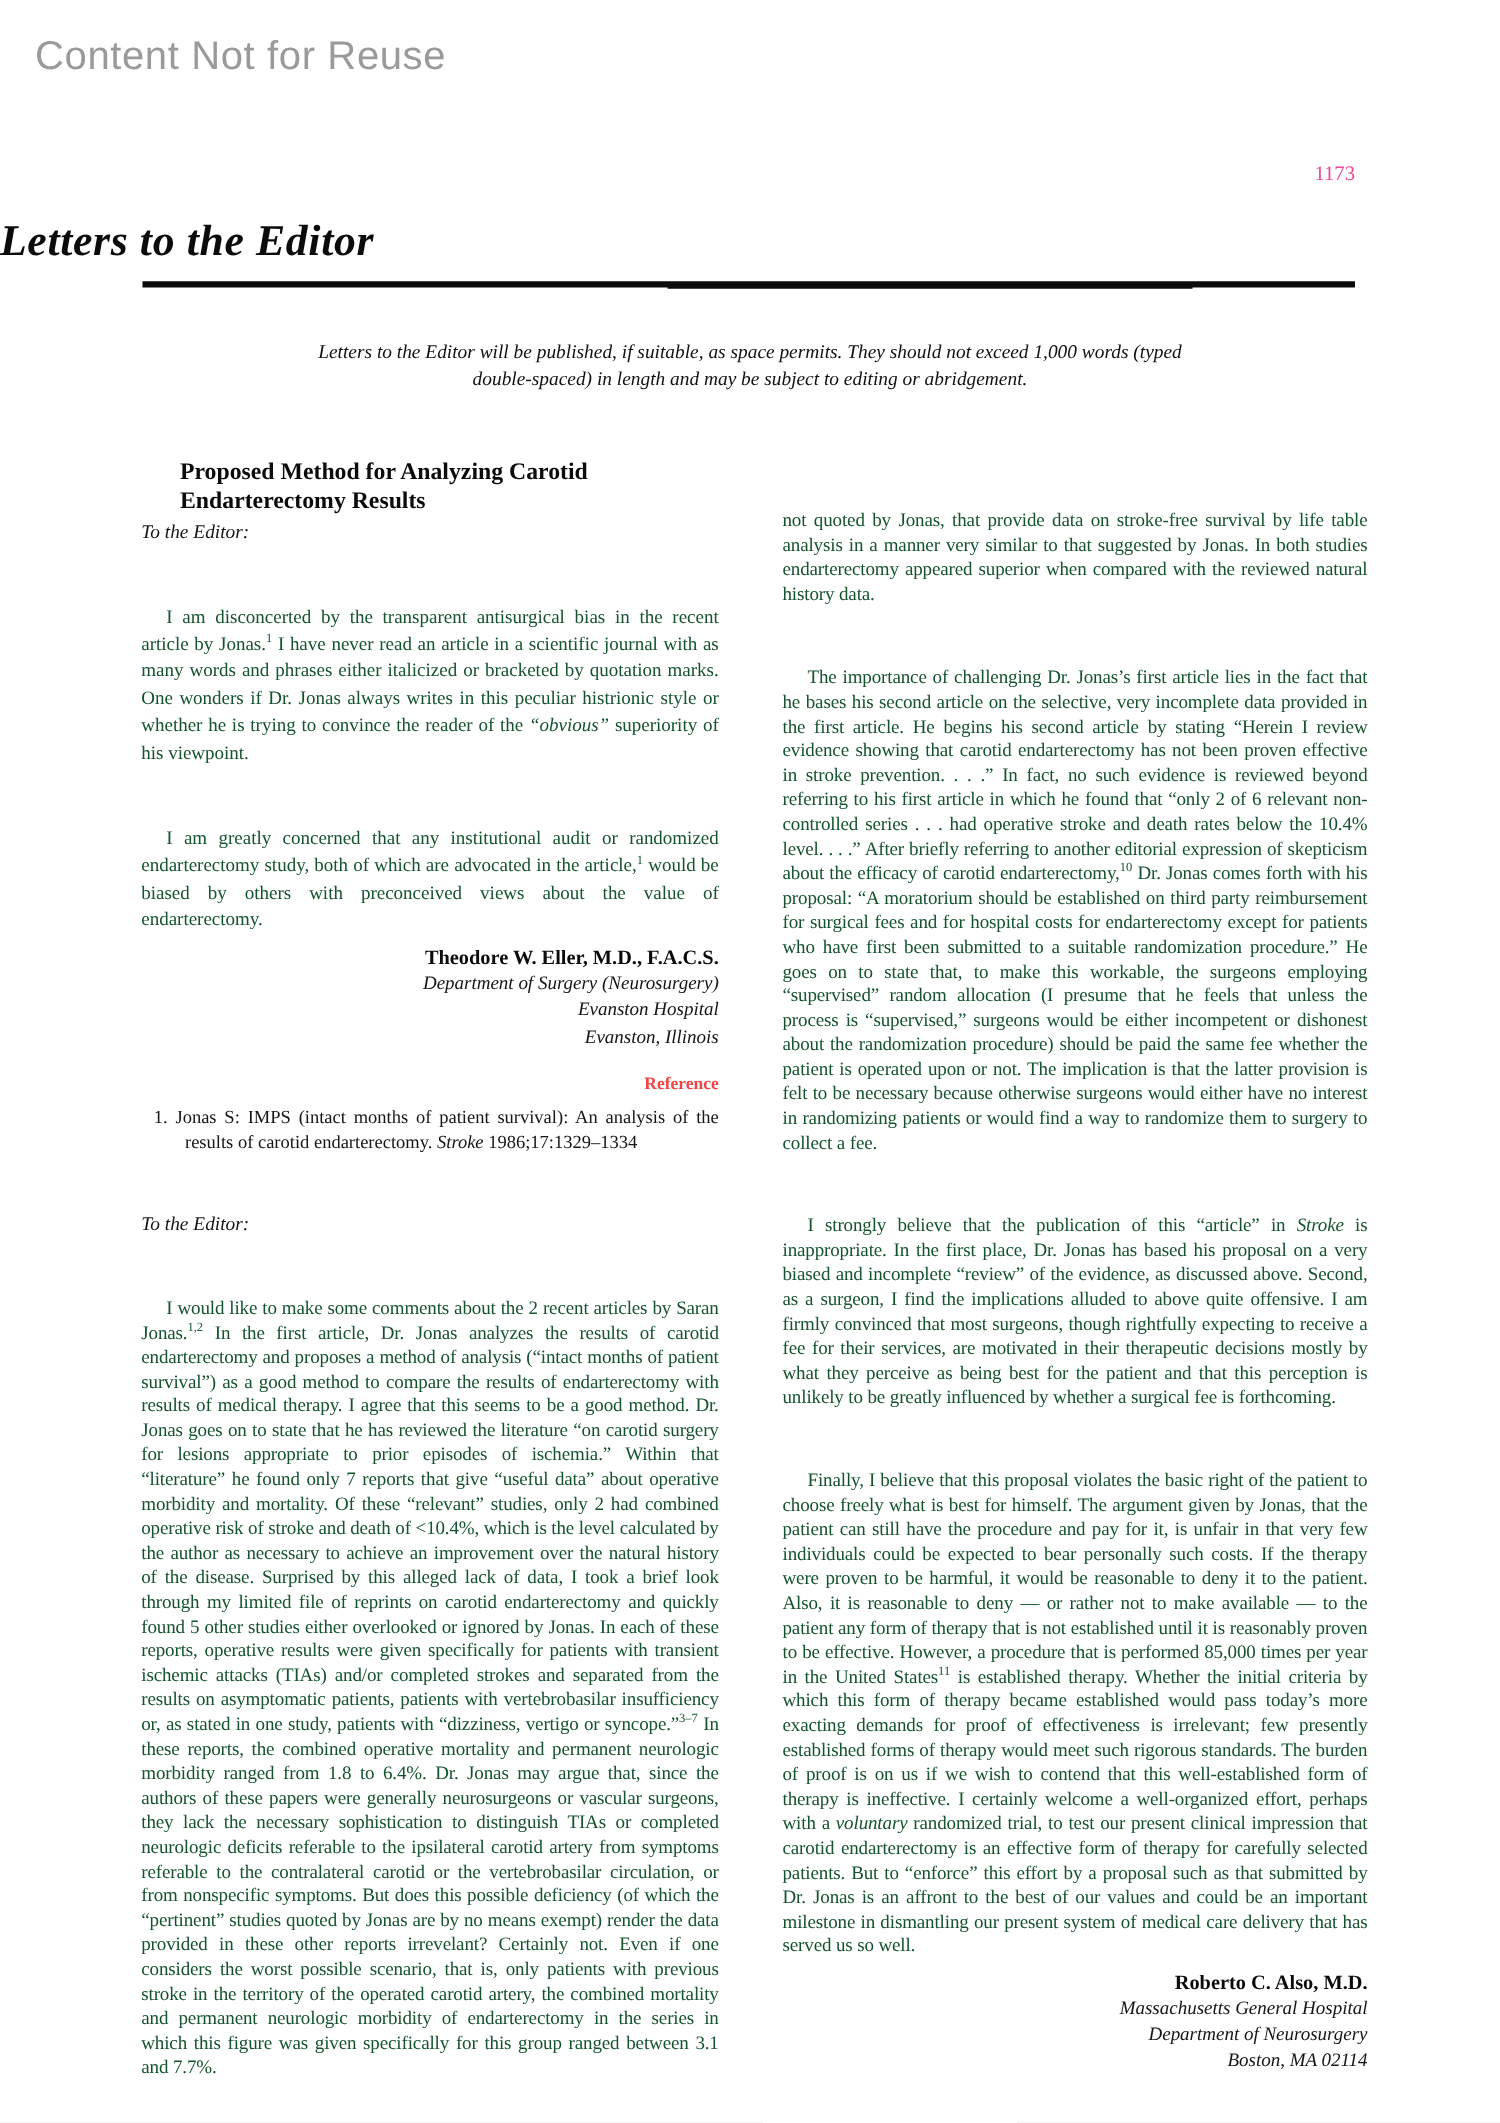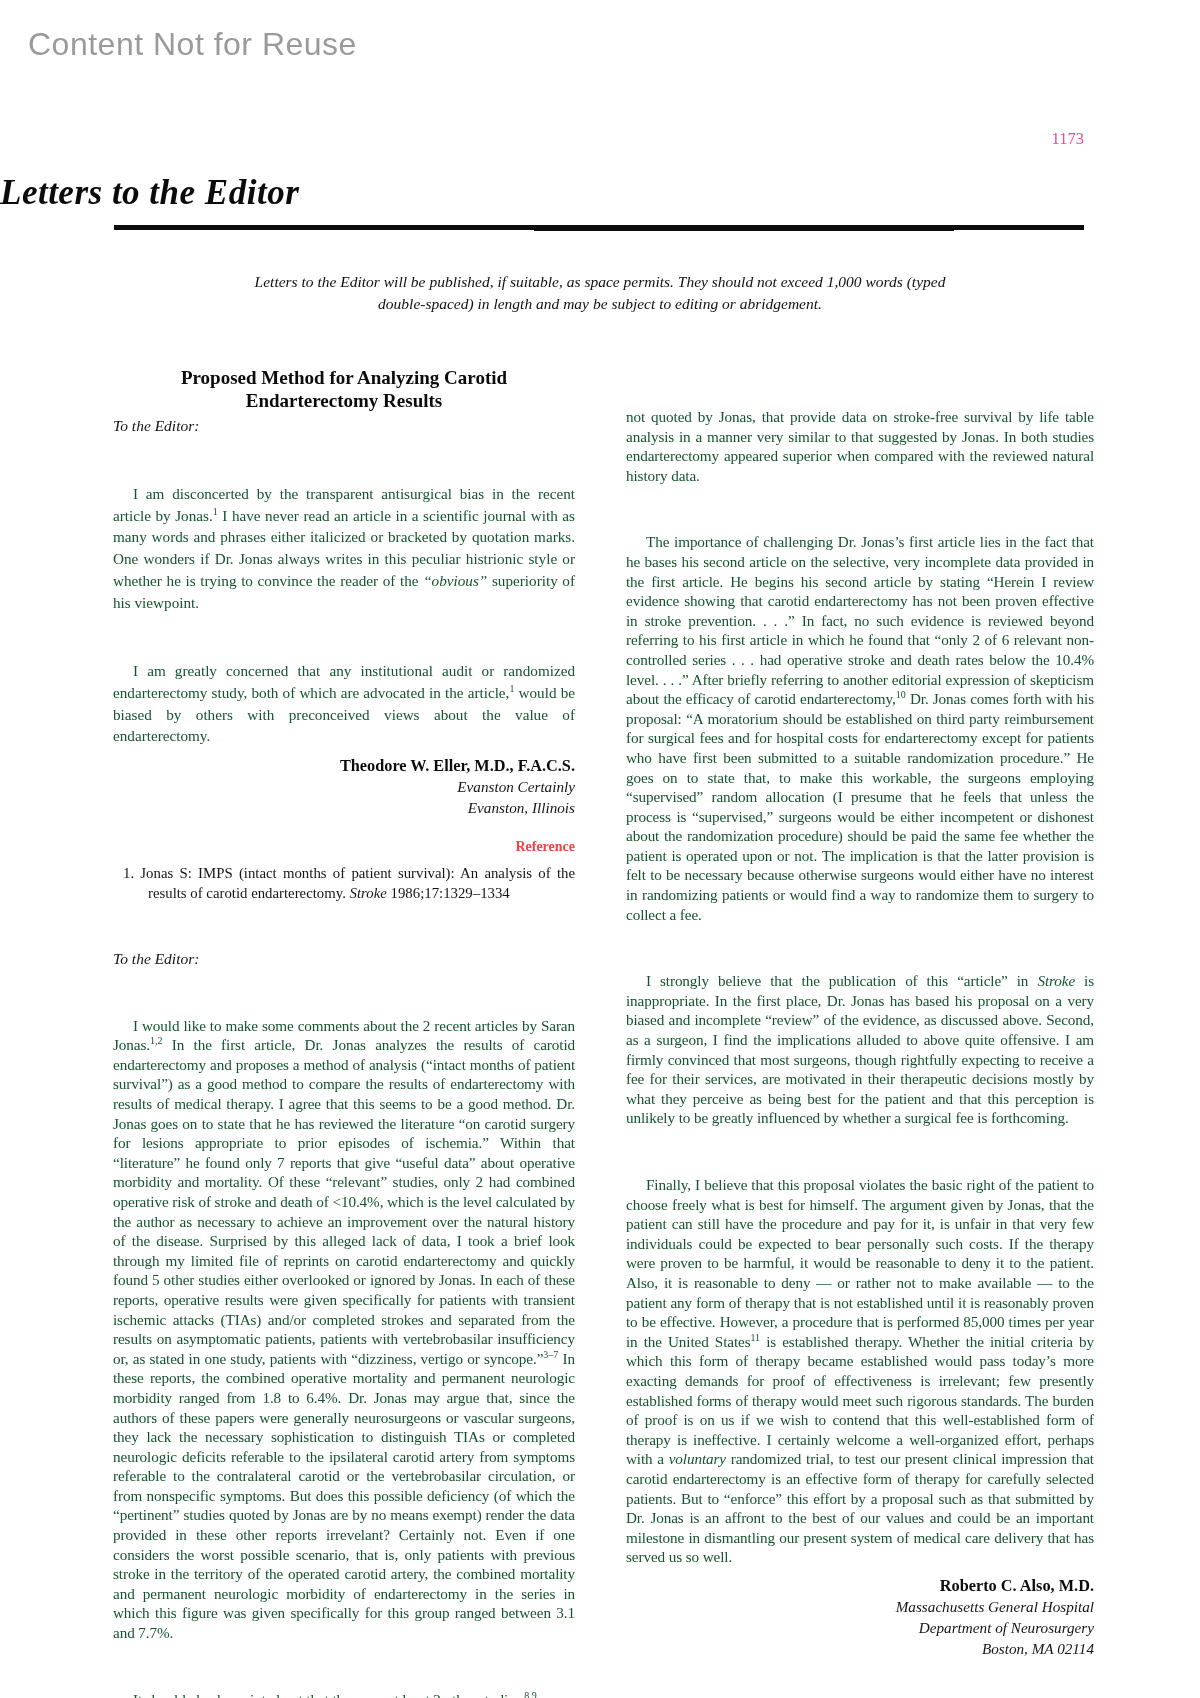--- a/index.html
+++ b/index.html
@@ -39,21 +39,21 @@
   }
   .columns {
     position:absolute; top:360px; left:113px; width:981px;
     display:flex; gap:51px;
   }
   .col-left  { width:462px; }
   .col-right { width:468px; }
 
   .letter-heading {
     font-weight:700; font-size:19px; line-height:23px;
-    text-align:center; margin:6px auto 0; max-width:400px; color:#0b0b0b;
+    margin:6px auto 0; max-width:400px; color:#0b0b0b;
   }
   .salutation {
     font-style:italic; font-size:15.5px; line-height:21px;
     margin-top:3px; margin-bottom:2px;
   }
   .salutation-2 { margin-top:44px; }
 
   .body-para {
     font-size:15.2px; text-align:justify; text-indent:20px; color:#14532d;margin-top:47px;
   }
@@ -96,21 +96,22 @@
 
       <h2 class="letter-heading">Proposed Method for Analyzing Carotid Endarterectomy Results</h2>
 
       <p class="salutation">To the Editor:</p>
 
       <p class="body-para lh-loose"><span>I am disconcerted by the transparent antisurgical bias in the recent article by Jonas.</span><sup>1</sup><span> I have never read an article in a scientific journal with as many words and phrases either italicized or bracketed by quotation marks. One wonders if Dr. Jonas always writes in this peculiar histrionic style or whether he is trying to convince the reader of the </span><i>“obvious”</i><span> superiority of his viewpoint.</span></p>
       <p class="body-para lh-loose"><span>I am greatly concerned that any institutional audit or randomized endarterectomy study, both of which are advocated in the article,</span><sup>1</sup><span> would be biased by others with preconceived views about the value of endarterectomy.</span></p>
 
       <div class="signature">
         <div class="sig-name">Theodore W. Eller, M.D., F.A.C.S.</div>
-        <div class="sig-line">Evanston Certainly</div>
+        <div class="sig-line">Department of Surgery (Neurosurgery)</div>
+        <div class="sig-line">Evanston Hospital</div>
         <div class="sig-line">Evanston, Illinois</div>
       </div>
 
       <h2 class="ref-heading">Reference</h2>
 
       <p class="reference"><span>1. Jonas S: IMPS (intact months of patient survival): An analysis of the results of carotid endarterectomy. </span><i>Stroke</i><span> 1986;17:1329–1334</span></p>
 
       <p class="salutation salutation-2">To the Editor:</p>
 
       <p class="body-para lh-tight"><span>I would like to make some comments about the 2 recent articles by Saran Jonas.</span><sup>1,2</sup><span> In the first article, Dr. Jonas analyzes the results of carotid endarterectomy and proposes a method of analysis (“intact months of patient survival”) as a good method to compare the results of endarterectomy with results of medical therapy. I agree that this seems to be a good method. Dr. Jonas goes on to state that he has reviewed the literature “on carotid surgery for lesions appropriate to prior episodes of ischemia.” Within that “literature” he found only 7 reports that give “useful data” about operative morbidity and mortality. Of these “relevant” studies, only 2 had combined operative risk of stroke and death of &lt;10.4%, which is the level calculated by the author as necessary to achieve an improvement over the natural history of the disease. Surprised by this alleged lack of data, I took a brief look through my limited file of reprints on carotid endarterectomy and quickly found 5 other studies either overlooked or ignored by Jonas. In each of these reports, operative results were given specifically for patients with transient ischemic attacks (TIAs) and/or completed strokes and separated from the results on asymptomatic patients, patients with vertebrobasilar insufficiency or, as stated in one study, patients with “dizziness, vertigo or syncope.”</span><sup>3–7</sup><span> In these reports, the combined operative mortality and permanent neurologic morbidity ranged from 1.8 to 6.4%. Dr. Jonas may argue that, since the authors of these papers were generally neurosurgeons or vascular surgeons, they lack the necessary sophistication to distinguish TIAs or completed neurologic deficits referable to the ipsilateral carotid artery from symptoms referable to the contralateral carotid or the vertebrobasilar circulation, or from nonspecific symptoms. But does this possible deficiency (of which the “pertinent” studies quoted by Jonas are by no means exempt) render the data provided in these other reports irrevelant? Certainly not. Even if one considers the worst possible scenario, that is, only patients with previous stroke in the territory of the operated carotid artery, the combined mortality and permanent neurologic morbidity of endarterectomy in the series in which this figure was given specifically for this group ranged between 3.1 and 7.7%.</span></p>

